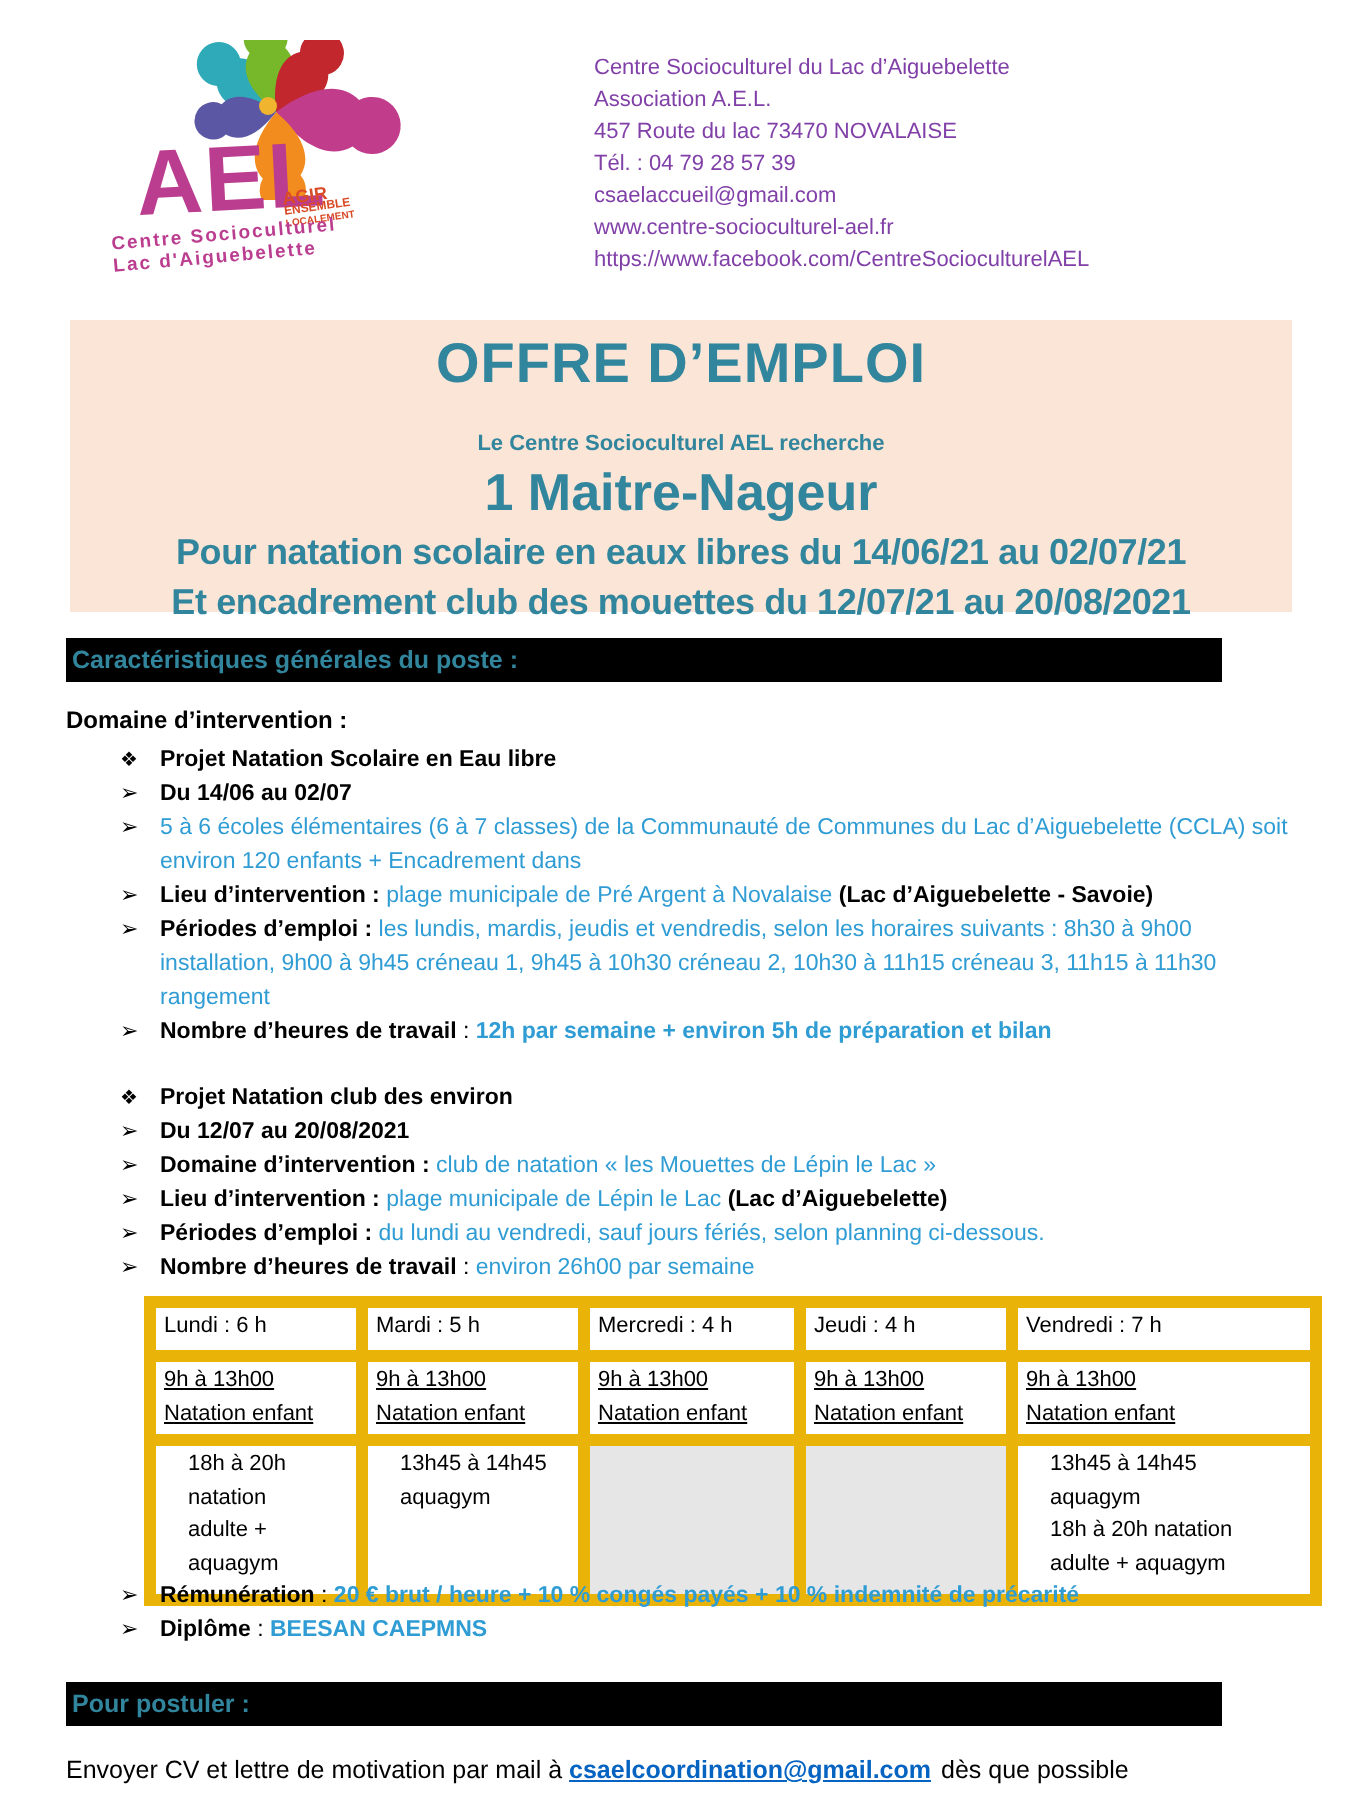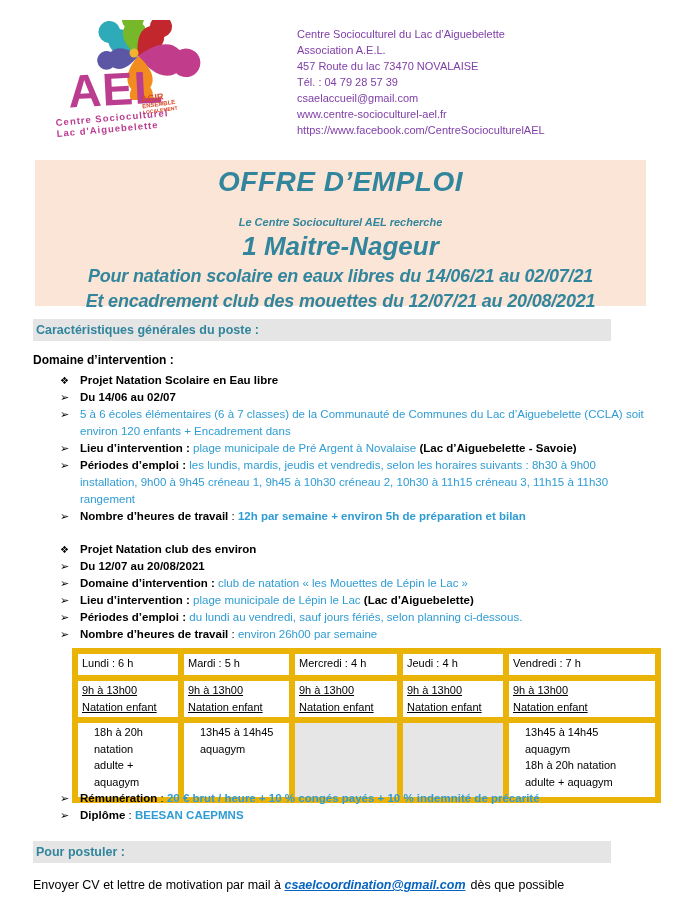--- a/index.html
+++ b/index.html
@@ -26,29 +26,29 @@
   }
   .flower { position:absolute; left:40px; top:0; }
   .contact {
     position:absolute; left:297px; top:26px; font-size:11px; line-height:16px;
     color:#8040A8;
   }
   .contact div { white-space:nowrap; }
   
   .title-block {
     position:absolute; left:35px; top:160px; width:611px; height:146px;
-    background:#FBE5D6; text-align:center; color:#31859C; font-weight:bold;font-style:italic;
+    background:#FBE5D6; text-align:center; color:#31859C; font-weight:bold;
   }
   .tb-title   { font-size:28px; margin-top:6px; letter-spacing:0.5px; }
   .tb-sub     { font-size:11px; margin-top:18px; }
   .tb-pos     { font-size:26px; margin-top:3px; }
   .tb-line    { font-size:18px; margin-top:4px; line-height:21px; letter-spacing:-0.2px; }
   
   .banner {
-    position:absolute; left:33px; width:578px; height:22px; background:#e5e5e5;
+    position:absolute; left:33px; width:578px; height:22px; background:#000000;
     color:#31859C; font-weight:bold; font-size:12.5px; display:flex; align-items:center;
     padding-left:3px; box-sizing:border-box;
   }
   .banner1 { top:319px; }
   .banner2 { top:841px; }
   
   .content { position:absolute; left:33px; width:620px; font-size:11.5px; }
   .content1 { top:353px; }
   .content3 { top:790px; }
   .sec-heading { font-weight:bold; font-size:12px; margin:0 0 5px 0; }
@@ -67,21 +67,21 @@
   .planning td {
     border:6px solid #eab308; vertical-align:top; padding:1px 4px;
     line-height:16.5px; white-space:pre-line; overflow:hidden;
   }
   .planning tr.r1 td { height:19px; white-space:nowrap; }
   .planning tr.r2 td { height:34px;text-decoration:underline; }
   .planning tr.r3 td { height:72px;padding-left:16px; }
   .planning td.gray { background:#E7E6E6; }
   
   .footer { position:absolute; left:33px; top:878px; font-size:12.5px; }
-  .email-link { color:#0563C1; font-weight:bold; text-decoration:underline; cursor:pointer;font-style:italic; }
+  .email-link { color:#0563C1; font-weight:bold; text-decoration:underline; cursor:pointer; }
   .after-gap { margin-left:5px; }
 </style>
 </head>
 <body>
 
 <div class="page">
 
   <div class="logo">
     <svg class="flower" width="110" height="80" viewBox="0 0 110 80">
       <g transform="translate(42,36)">

